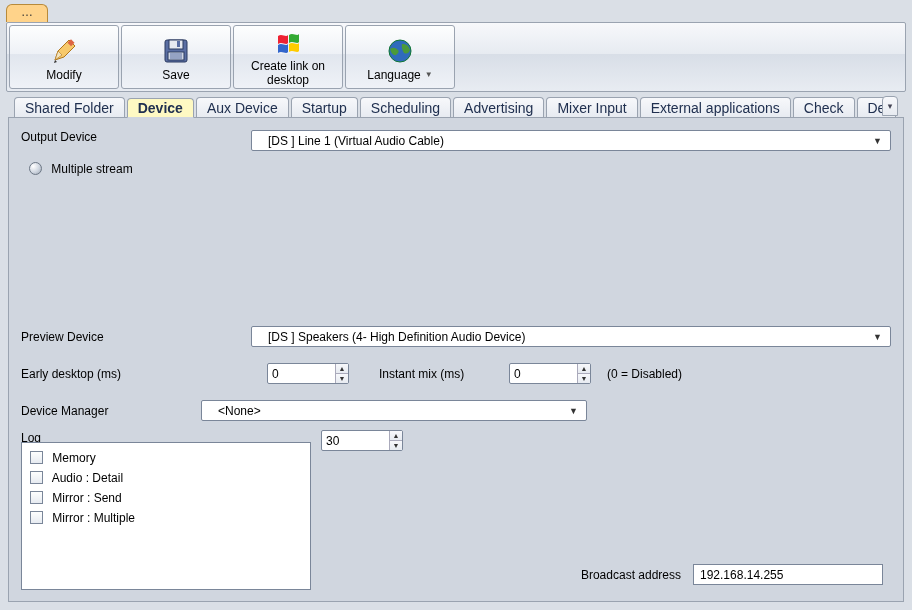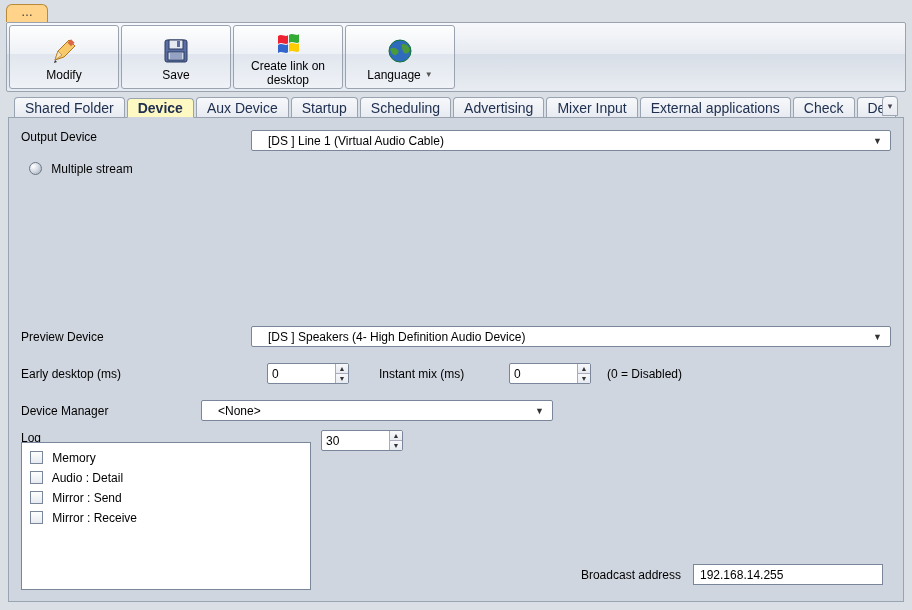--- a/index.html
+++ b/index.html
@@ -357,21 +357,21 @@
         <div class="spin-btns">
             <div class="sp">▲</div>
             <div class="sp">▼</div>
           </div>
       </div>
       <div class="label" style="margin-left:16px;">(0 = Disabled)</div>
     </div>
 
     <div class="row" style="margin-top:16px;">
       <div class="label" style="width:180px;">Device Manager</div>
-      <div class="dropdown" style="width:352px;">
+      <div class="dropdown" style="width:386px;">
         <span class="dd-text">&lt;None&gt;</span>
         <span class="dd-arrow">▼</span>
       </div>
     </div>
 
     <div class="row" style="margin-top:10px;">
       <div class="label" style="width:300px;">Log</div>
       <div class="label">Max days log</div>
     </div>
 
@@ -383,21 +383,21 @@
       <div class="log-item">
         <span class="checkbox"></span>
         <span>Audio : Detail</span>
       </div>
       <div class="log-item">
         <span class="checkbox"></span>
         <span>Mirror : Send</span>
       </div>
       <div class="log-item">
         <span class="checkbox"></span>
-        <span>Mirror : Receive</span>
+        <span>Mirror : Multiple</span>
       </div>
     </div>
 
     <div style="position:absolute; left:312px; top:312px;">
       <div class="spinner">
         <input value="30" style="">
         <div class="spin-btns">
             <div class="sp">▲</div>
             <div class="sp">▼</div>
           </div>

